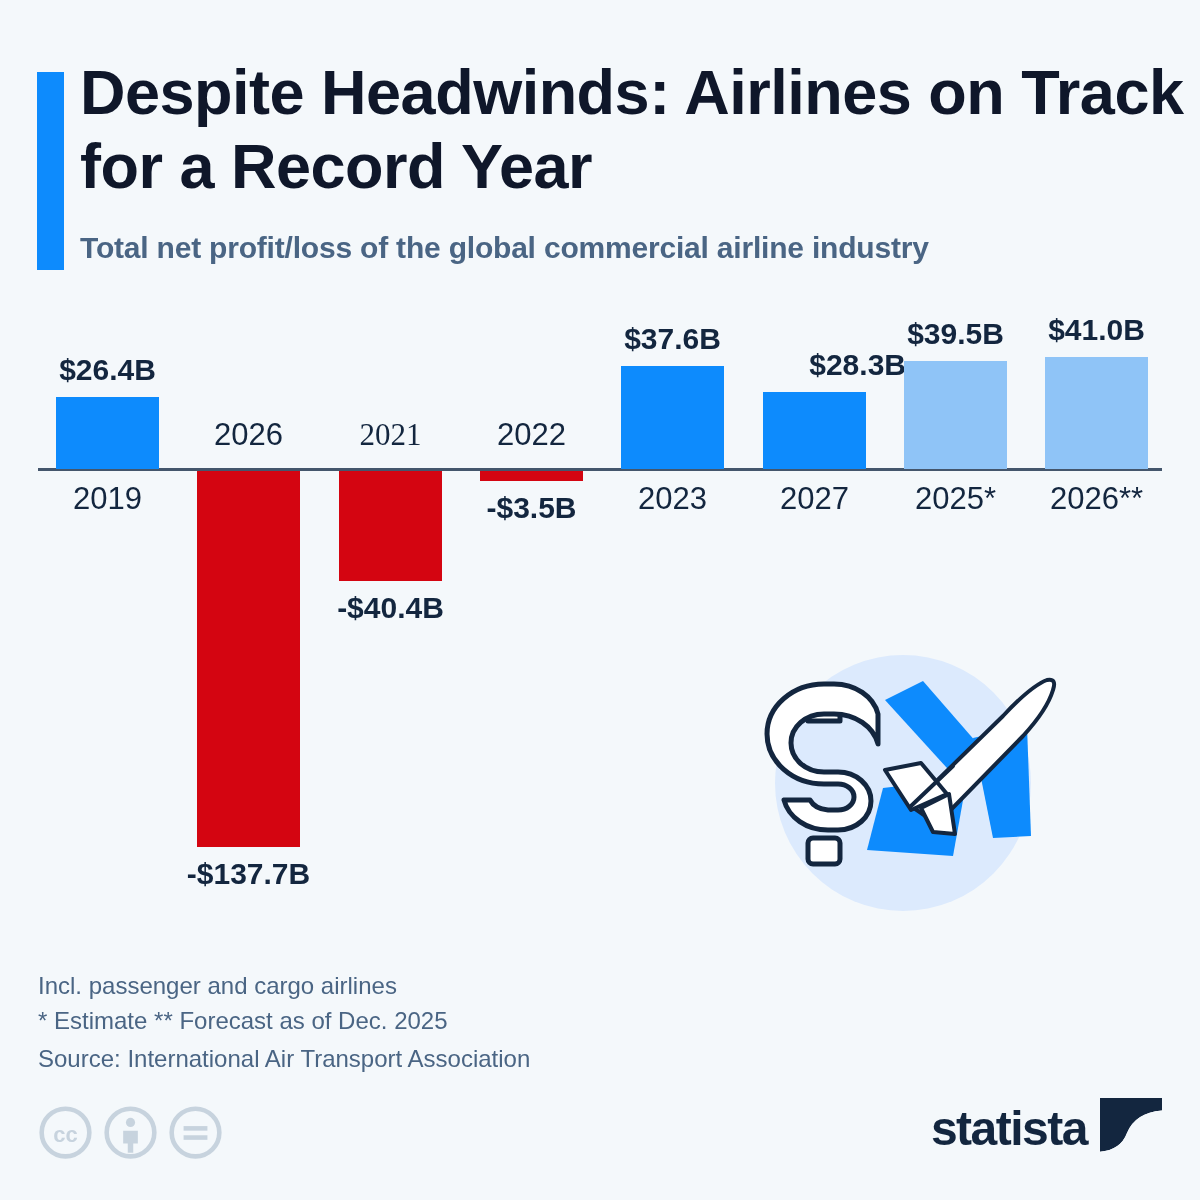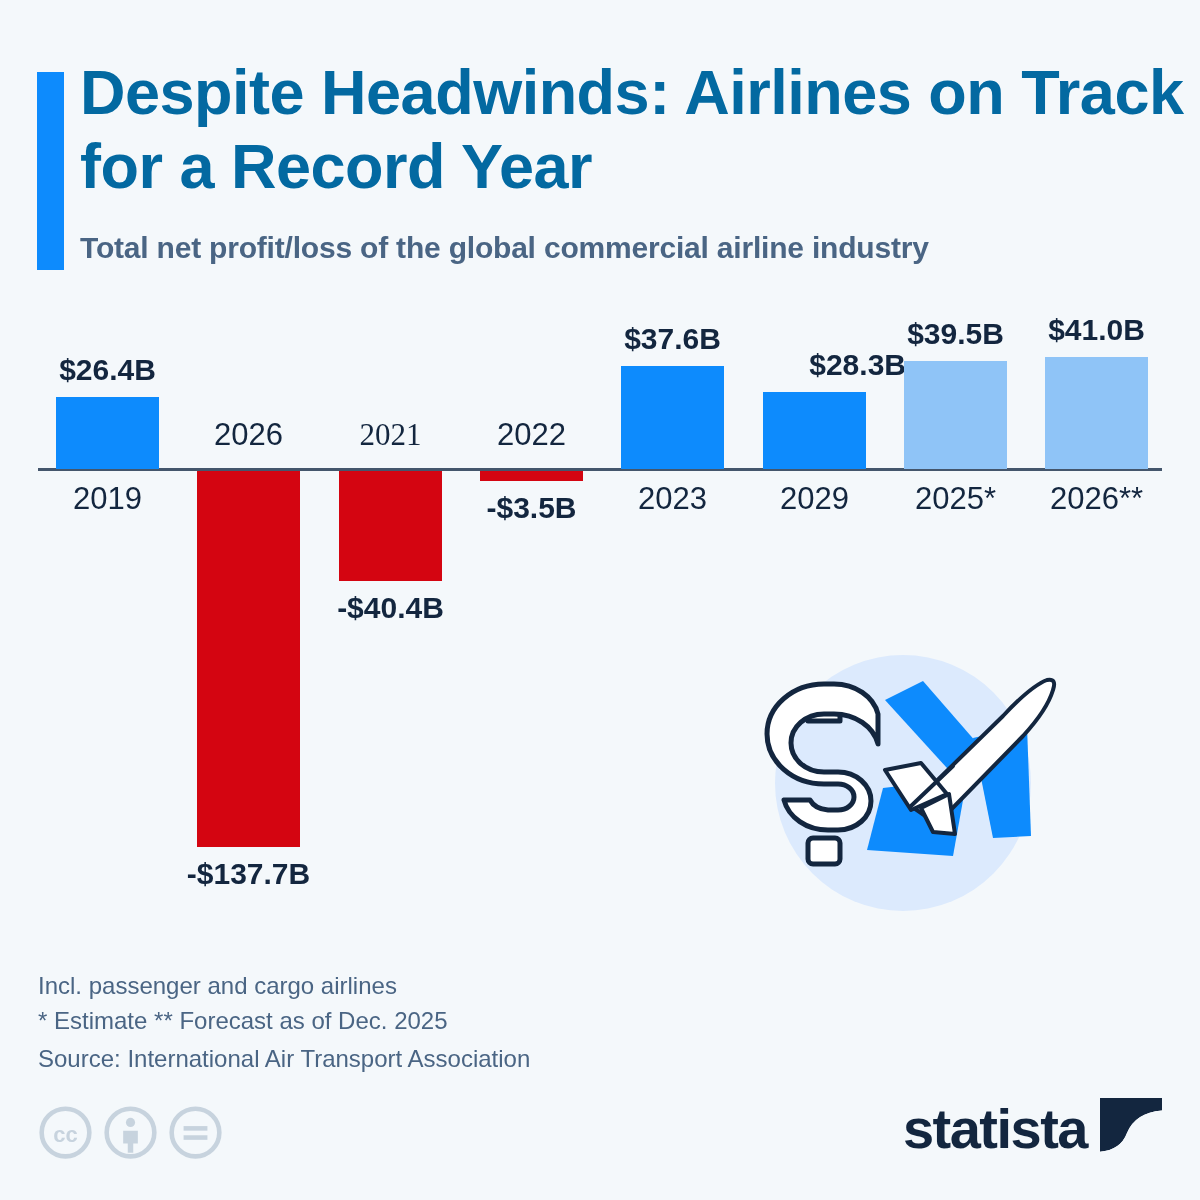--- a/index.html
+++ b/index.html
@@ -29,21 +29,21 @@
     background: #0d8bfd;
   }
   .title {
     position: absolute;
     left: 80px; top: 56px;
     width: 1110px;
     font-size: 63px;
     font-weight: bold;
     line-height: 1.17;
     letter-spacing: -0.5px;
-    color: #0369a1;
+    color: #0f172a;
     margin: 0;
   }
   .subtitle {
     position: absolute;
     left: 80px; top: 231px;
     width: 1115px;
     font-size: 30px;
     font-weight: bold;
     color: #4a6584;
     letter-spacing: -0.2px;
@@ -118,21 +118,21 @@
   }
 
   .statista-logo {
     position: absolute;
     right: 38px; top: 1098px;
     display: flex;
     align-items: center;
     gap: 13px;
   }
   .logo-word {
-    font-size: 56px;
+    font-size: 48px;
     font-weight: bold;
     color: #13263f;
     letter-spacing: -1.5px;
     line-height: 1;
   }
   .logo-mark { width: 62px; height: 62px; }
 </style>
 </head>
 <body>
 
@@ -154,21 +154,21 @@
     <div class="val-label" style="width: 183px; left: 299px; top: 591.211px;">-$40.4B</div>
     <div class="cat-label" style="width: 183px; left: 299px; top: 417px; font-family: Liberation Serif, serif;">2021</div>
     <div class="bar neg" style="left: 480px; width: 103px; height: 9.548px; background: rgb(212, 5, 17); top: 471px;"></div>
     <div class="val-label" style="width: 183px; left: 440px; top: 490.548px;">-$3.5B</div>
     <div class="cat-label" style="width: 183px; left: 440px; top: 417px;">2022</div>
     <div class="bar pos" style="left: 621px; width: 103px; height: 102.573px; background: rgb(13, 139, 253); top: 366.427px;"></div>
     <div class="val-label" style="width: 183px; left: 581px; top: 322.427px;">$37.6B</div>
     <div class="cat-label" style="width: 183px; left: 581px; top: 481px;">2023</div>
     <div class="bar pos" style="left: 763px; width: 103px; height: 77.2024px; background: rgb(13, 139, 253); top: 391.798px;"></div>
     <div class="val-label" style="width: 183px; left: 723px; top: 347.798px; text-align: right;">$28.3B</div>
-    <div class="cat-label" style="width: 183px; left: 723px; top: 481px;">2029</div>
+    <div class="cat-label" style="width: 183px; left: 723px; top: 481px;">2027</div>
     <div class="bar pos" style="left: 904px; width: 103px; height: 107.756px; background: rgb(143, 196, 247); top: 361.244px;"></div>
     <div class="val-label" style="width: 183px; left: 864px; top: 317.244px;">$39.5B</div>
     <div class="cat-label" style="width: 183px; left: 864px; top: 481px;">2025*</div>
     <div class="bar pos" style="left: 1045px; width: 103px; height: 111.848px; background: rgb(143, 196, 247); top: 357.152px;"></div>
     <div class="val-label" style="width: 183px; left: 1005px; top: 313.152px;">$41.0B</div>
     <div class="cat-label" style="width: 183px; left: 1005px; top: 481px;">2026**</div>
   </div>
 
 <div class="illustration">
   <svg viewBox="0 0 340 290" width="340" height="290">

